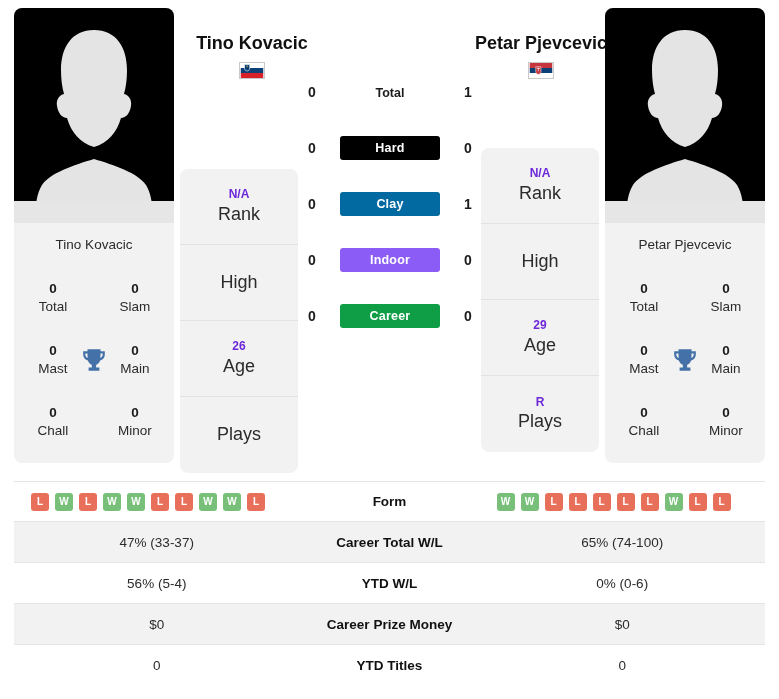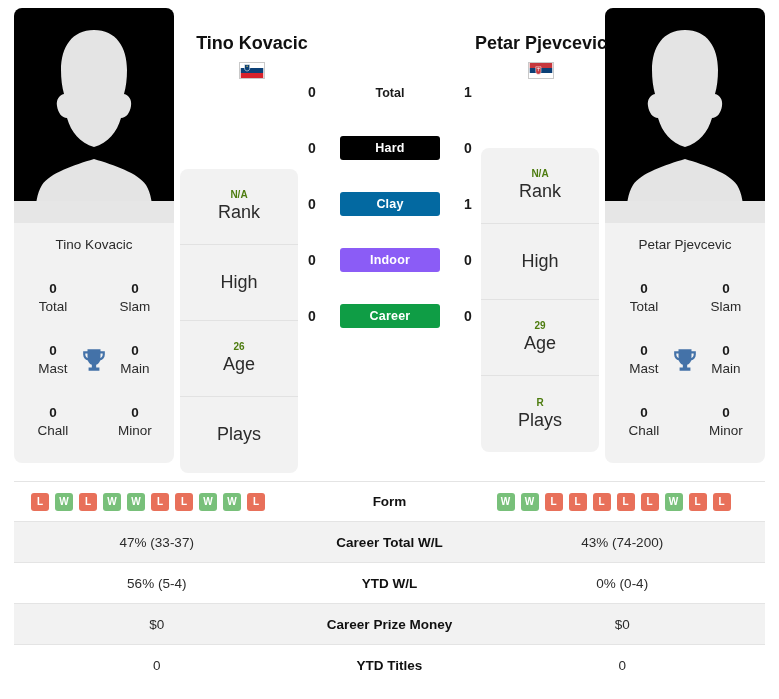--- a/index.html
+++ b/index.html
@@ -73,21 +73,21 @@
     background: #f2f2f2; border-radius: 8px; overflow: hidden;
   }
   .info-panel.left  { left: 180px; top: 169px; }
   .info-panel.right { left: 481px; top: 148px; }
   .info-cell {
     height: 76px; display: flex; flex-direction: column;
     align-items: center; justify-content: center;
     border-bottom: 1px solid #e2e2e2; line-height: 1.3;
   }
   .info-cell:last-child { border-bottom: none; }
-  .info-val { font-size: 10px; font-weight: bold; color: #4d7c0f; }
+  .info-val { font-size: 12px; font-weight: bold; color: #6d28d9; }
   .info-lbl { font-size: 18px; color: #2b2b2b; }
 
   
   .h2h { position: absolute; left: 299px; top: 64px; width: 182px; }
   .h2h-row {
     display: flex; align-items: center; justify-content: space-between;
     height: 56px;
   }
   .h2h-score {
     width: 26px; text-align: center; font-size: 14px; font-weight: bold;
@@ -356,27 +356,27 @@
             <div class="form-badge W">W</div>
             <div class="form-badge L">L</div>
             <div class="form-badge L">L</div>
           </div>
       </div>
     </div>
 
     <div class="stat-row shaded">
       <div class="stat-left">47% (33-37)</div>
       <div class="stat-mid">Career Total W/L</div>
-      <div class="stat-right">43% (74-200)</div>
+      <div class="stat-right">65% (74-100)</div>
     </div>
 
     <div class="stat-row">
       <div class="stat-left">56% (5-4)</div>
       <div class="stat-mid">YTD W/L</div>
-      <div class="stat-right">0% (0-4)</div>
+      <div class="stat-right">0% (0-6)</div>
     </div>
 
     <div class="stat-row shaded">
       <div class="stat-left">$0</div>
       <div class="stat-mid">Career Prize Money</div>
       <div class="stat-right">$0</div>
     </div>
 
     <div class="stat-row">
       <div class="stat-left">0</div>

